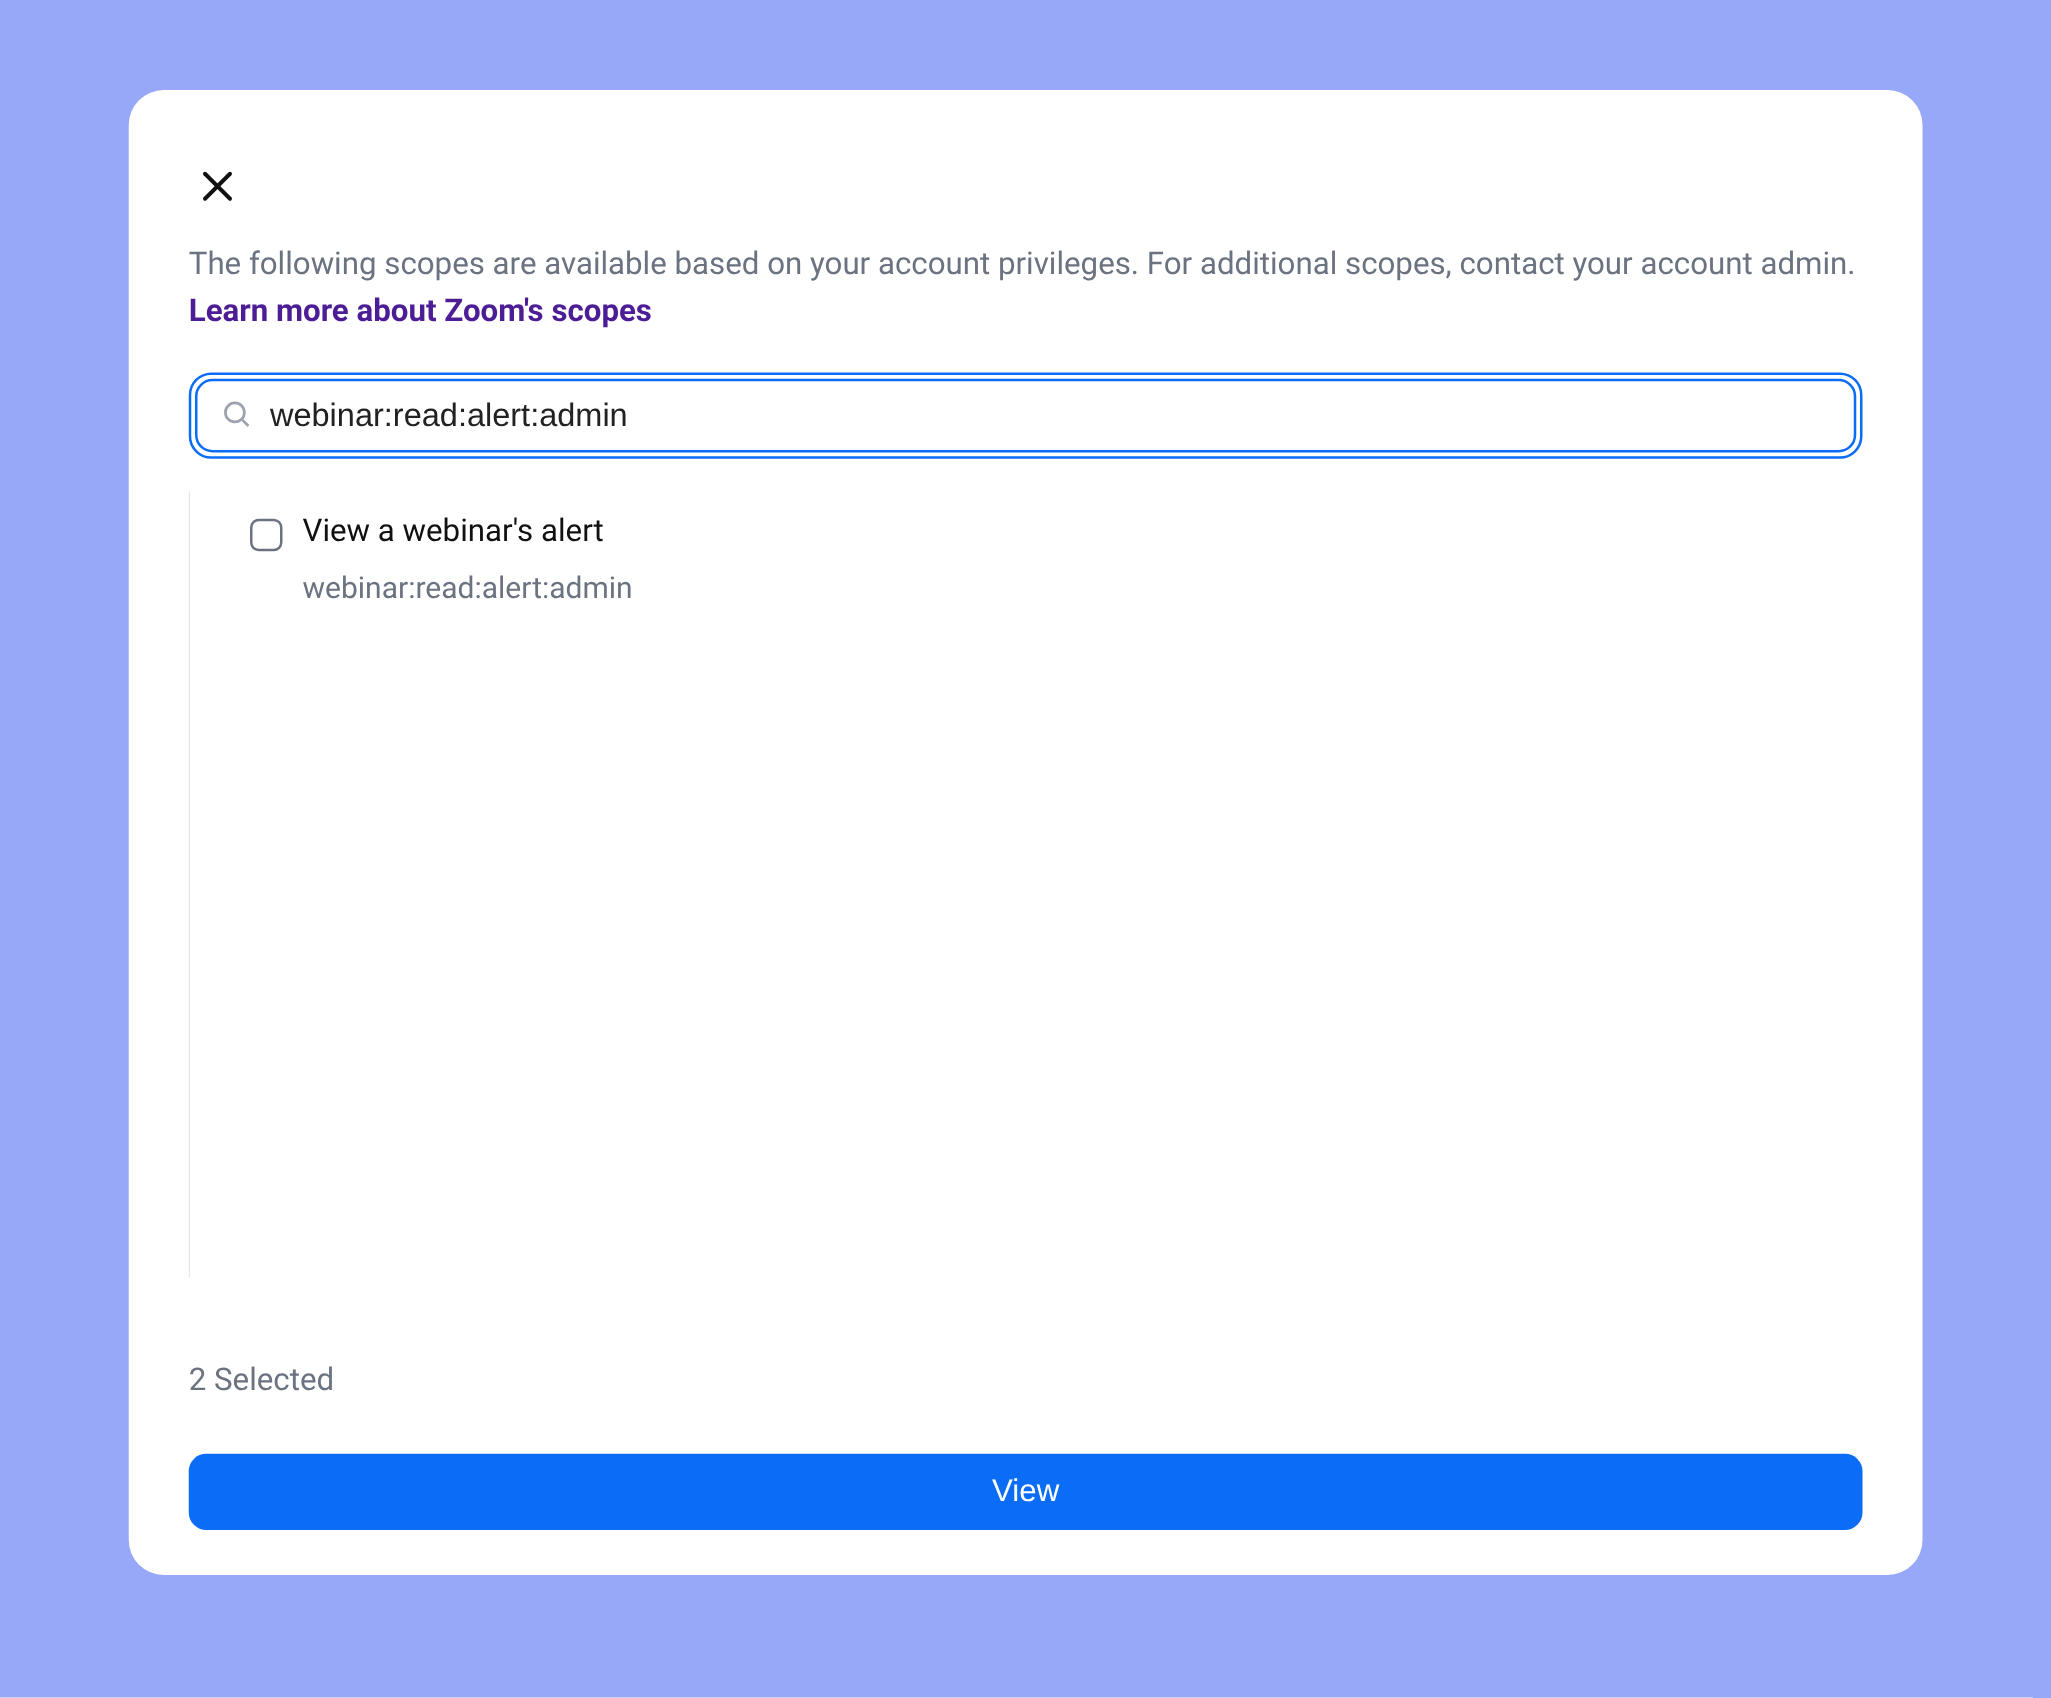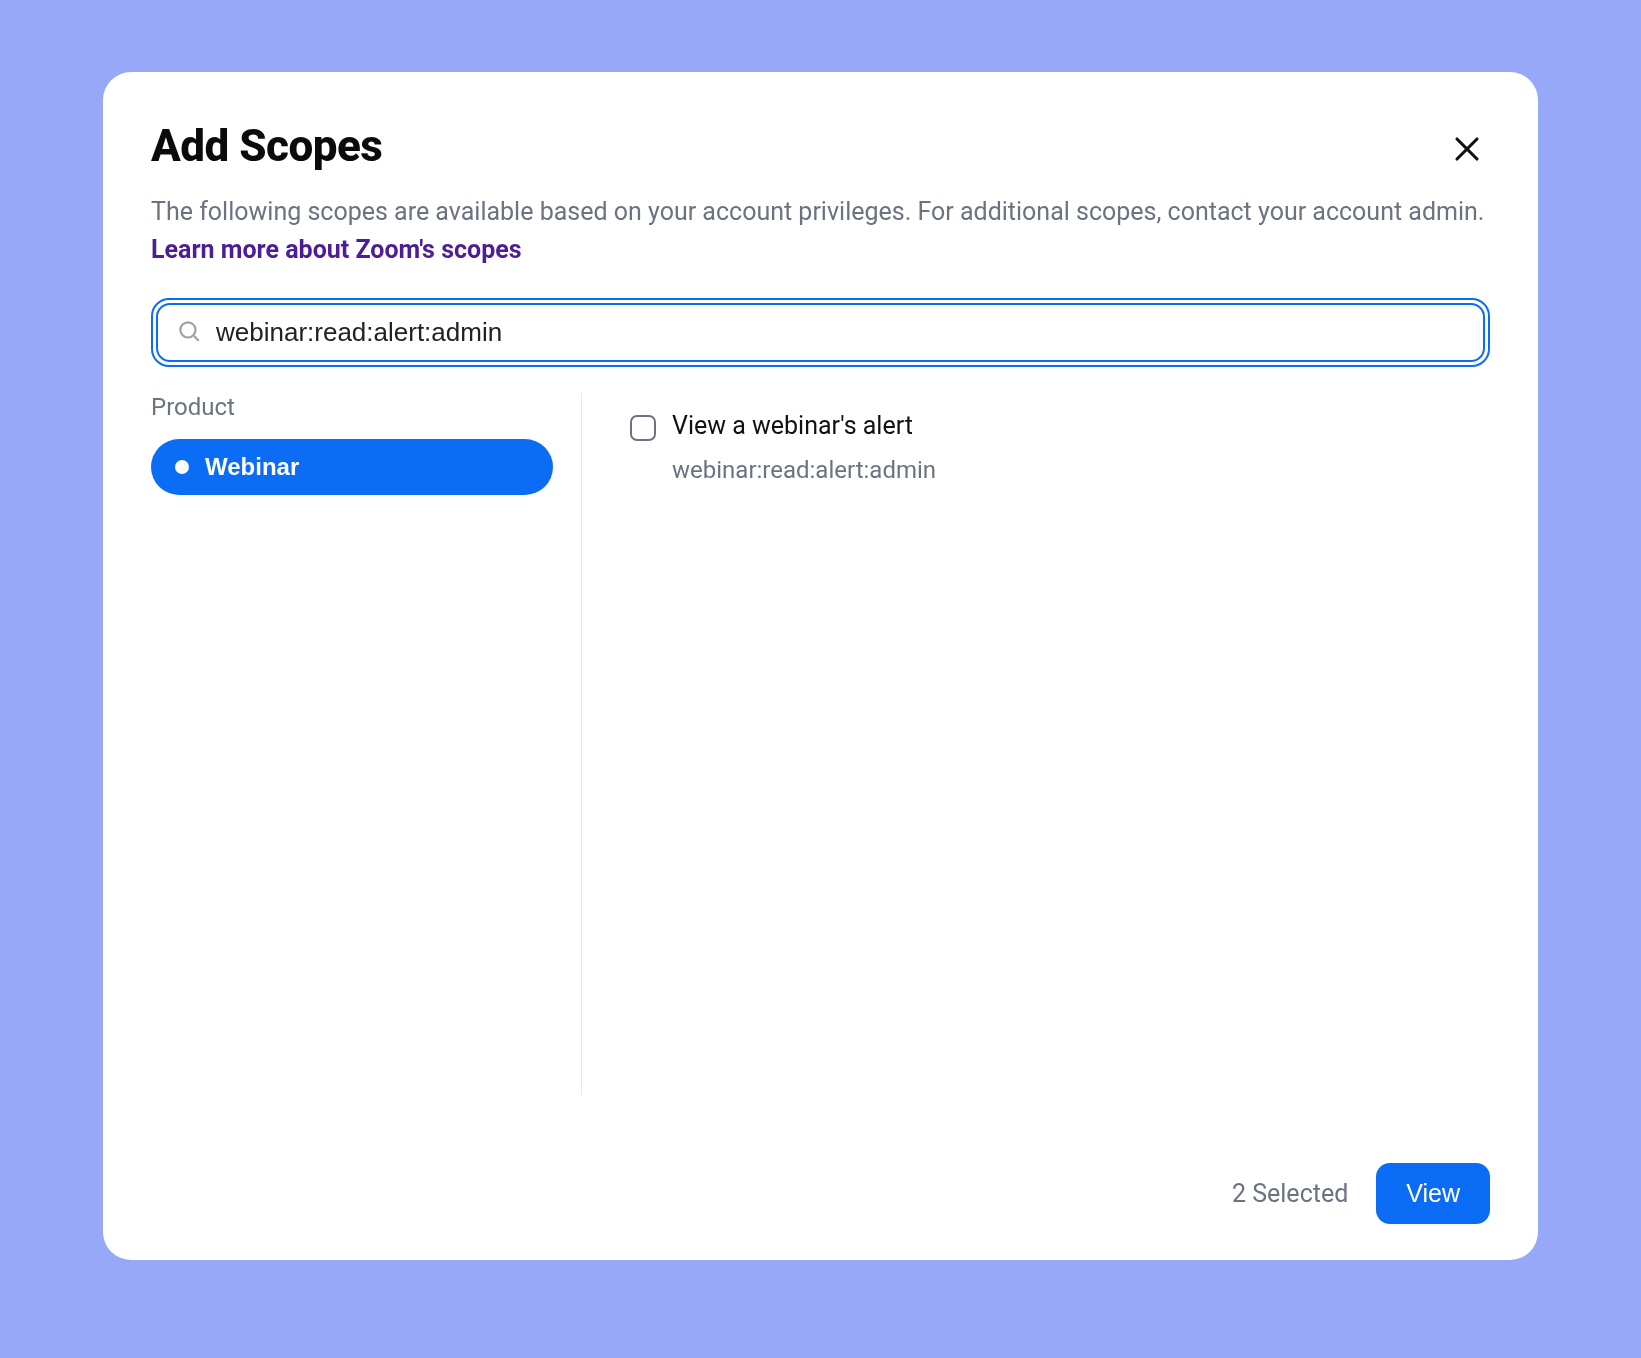--- a/index.html
+++ b/index.html
@@ -148,23 +148,23 @@
     cursor: pointer;
     flex-shrink: 0;
     background: #fff;
   }
   .scope-text { display: flex; flex-direction: column; gap: 12px; }
   .scope-title { font-size: 25px; color: #111; }
   .scope-sub { font-size: 24px; color: #6b7280; margin-top: 4px; }
   .modal-footer {
     display: flex;
     justify-content: flex-end;
-    align-items: center;
-    gap: 28px;
+    gap: 44px;
     margin-top: 28px;
+    flex-direction: column;
   }
   .selected-count {
     font-size: 25px;
     color: #6b7280;
   }
   .done-btn {
     background: #0b6cf5;
     color: #fff;
     border: none;
     border-radius: 14px;
@@ -173,21 +173,20 @@
     font-weight: 500;
     cursor: pointer;
   }
 </style>
 </head>
 <body>
 
 <div class="modal">
 
   <div class="modal-header">
-    <h1 class="modal-title">Add Scopes</h1>
     <button class="close-btn">
       <span>
         <svg viewBox="0 0 24 24" fill="none" stroke="#111" stroke-width="2.5" stroke-linecap="round">
           <line x1="4" y1="4" x2="20" y2="20"></line>
           <line x1="20" y1="4" x2="4" y2="20"></line>
         </svg>
       </span>
     </button>
   </div>
 
@@ -202,27 +201,20 @@
           <circle cx="11" cy="11" r="7"></circle>
           <line x1="16.5" y1="16.5" x2="21" y2="21"></line>
         </svg>
       </span>
       <input class="search-input" type="text" value="webinar:read:alert:admin" style="">
     </div>
   </div>
 
   <div class="body-split">
 
-    <div class="left-col">
-      <div class="section-label">Product</div>
-      <button class="product-pill">
-        <span class="pill-dot"></span>
-        <span class="pill-label">Webinar</span>
-      </button>
-    </div>
 
     <div class="divider"></div>
 
     <div class="right-col">
 
       <div class="scope-row">
         <div class="scope-checkbox"></div>
         <div class="scope-text">
           <span class="scope-title">View a webinar's alert</span>
           <span class="scope-sub">webinar:read:alert:admin</span>

